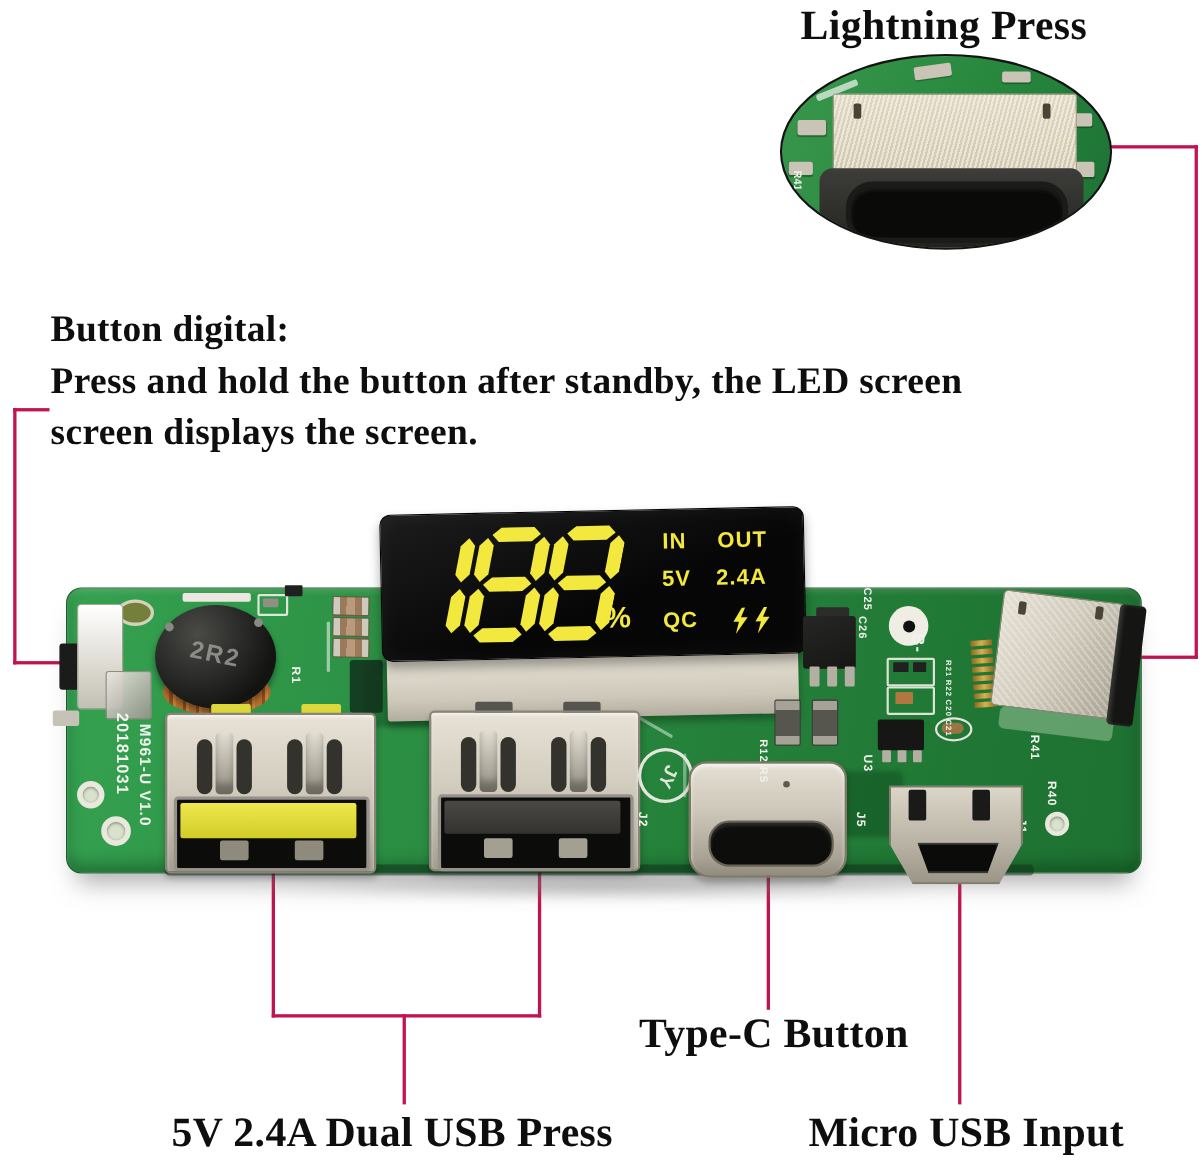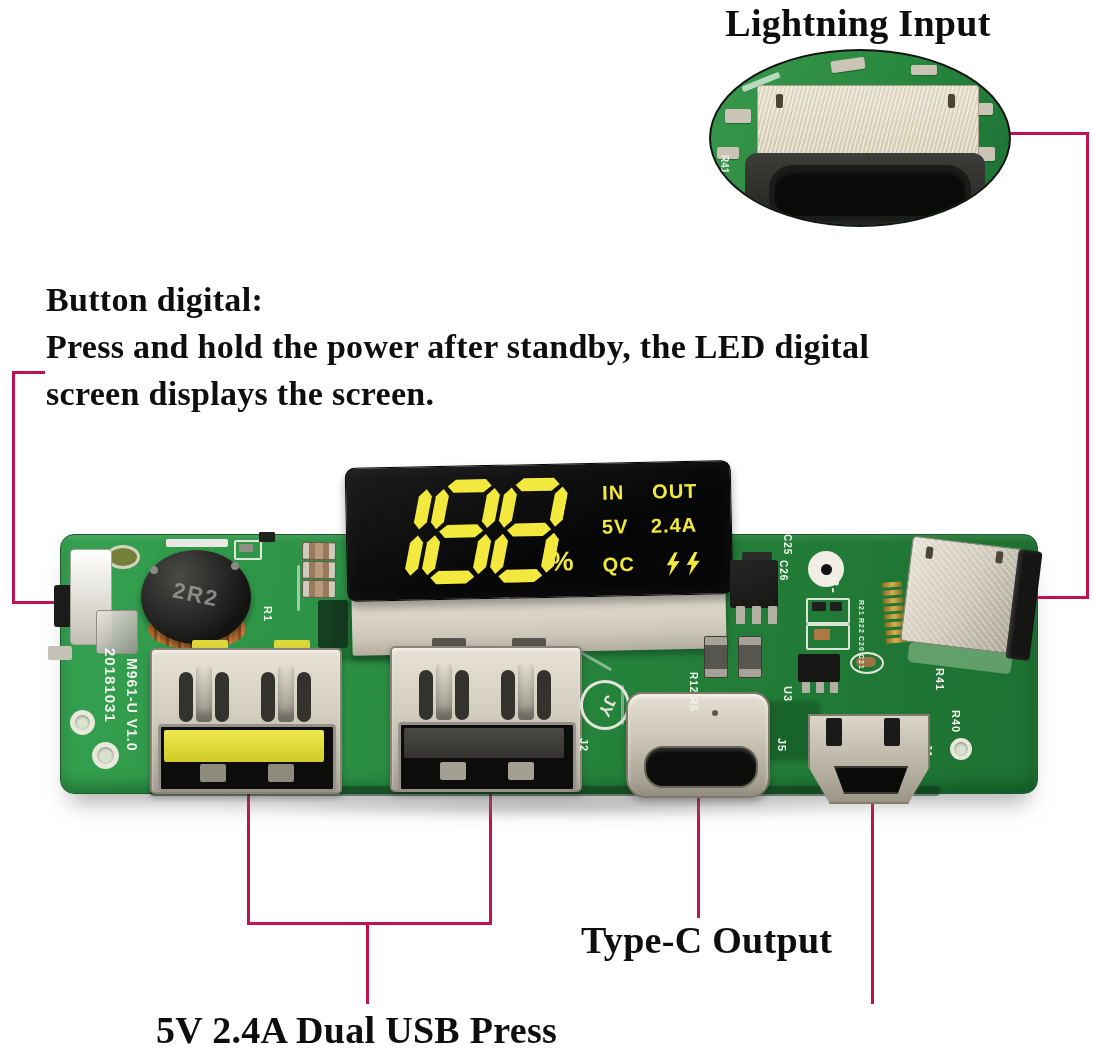--- a/index.html
+++ b/index.html
@@ -133,30 +133,31 @@
 
   #ground-shadow{left:80px;top:794px;width:930px;height:30px;filter:blur(6px);
     background:radial-gradient(ellipse 50% 50% at 50% 40%,rgba(120,120,120,.5),transparent 70%);}
   #board-bottom{left:150px;top:786px;width:790px;height:10px;background:rgba(15,50,25,.5);border-radius:4px;}
 </style>
 </head>
 <body>
 
 <div id="canvas">
 
-  <div class="abs callout" id="lightning-title">Lightning Input</div>
+  <div class="abs callout" id="lightning-title">Lightning Press</div>
 
   <div class="abs callout" id="btn-para">
     <span style="display:block">Button digital:</span>
-    <span style="display:block">Press and hold the power after standby, the LED digital</span>
+    <span style="display:block">Press and hold the button after standby, the LED screen</span>
     <span style="display:block">screen displays the screen.</span>
   </div>
 
-  <div class="abs callout" id="typec-label">Type-C Output</div>
+  <div class="abs callout" id="typec-label">Type-C Button</div>
   <div class="abs callout" id="dual-label">5V 2.4A Dual USB Press</div>
+  <div class="abs callout" id="micro-label">Micro USB Input</div>
 
   <div class="abs rline" style="left:12px;top:371px;width:33px;height:3px"></div>
   <div class="abs rline" style="left:12px;top:371px;width:3px;height:233px"></div>
   <div class="abs rline" style="left:12px;top:601px;width:47px;height:3px"></div>
 
   <div class="abs rline" style="left:1005px;top:132px;width:84px;height:3px"></div>
   <div class="abs rline" style="left:1086px;top:132px;width:3px;height:467px"></div>
   <div class="abs rline" style="left:1028px;top:596px;width:61px;height:3px"></div>
 
   <div class="abs rline" style="left:247px;top:772px;width:3px;height:153px"></div>

